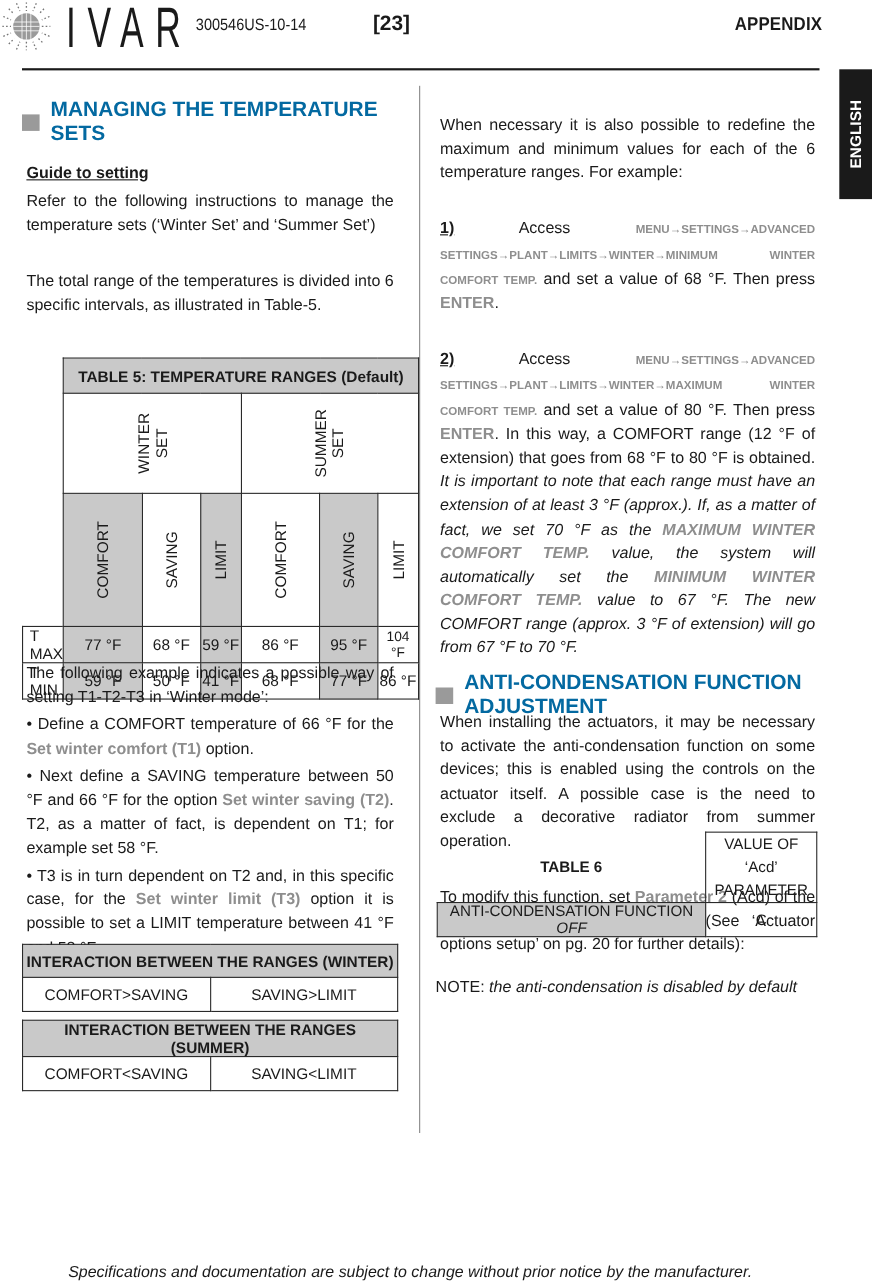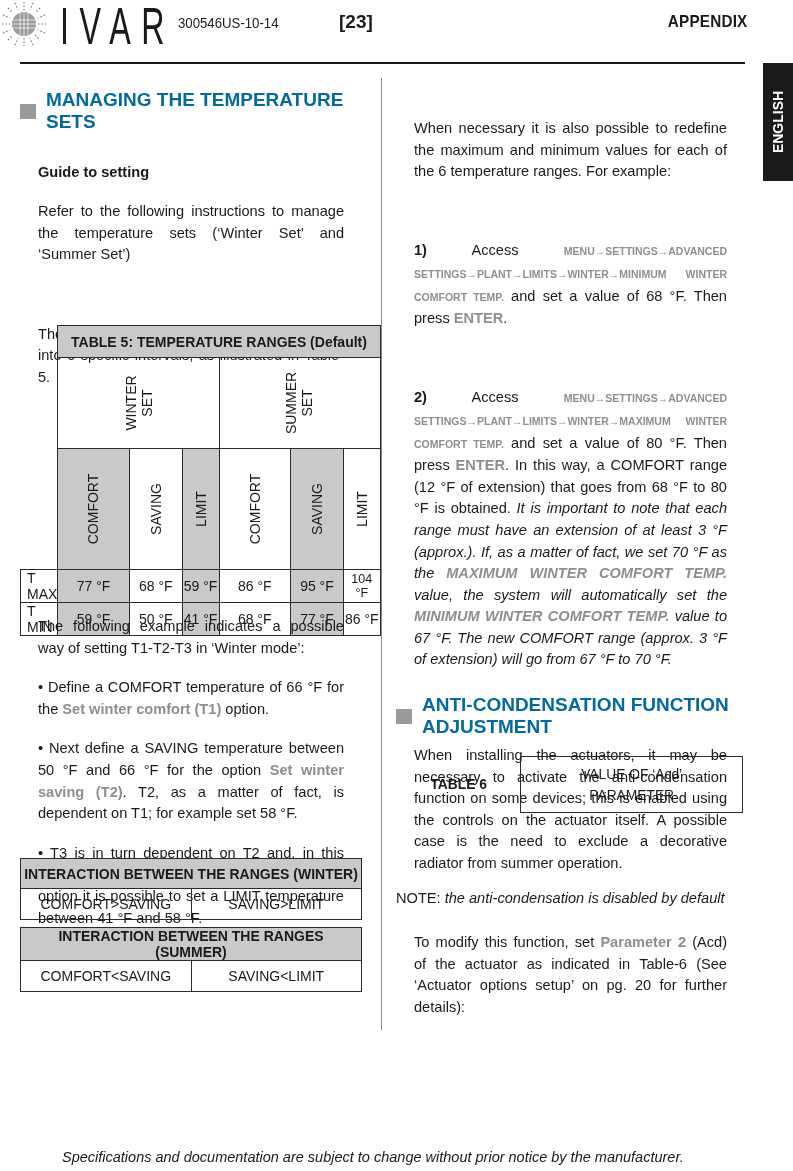--- a/index.html
+++ b/index.html
@@ -19,25 +19,25 @@
                    transform:translate(-50%,-50%) rotate(-90deg); white-space:nowrap; }
 
   #col-divider { position:absolute; left:381px; top:78px; width:1px; height:952px; background:#888; }
 
   .col { position:absolute; font-size:14.6px; line-height:21.6px; }
   #left-col { left:20px; top:100px; width:342px; }
   #right-col { left:396px; top:100px; width:349px; }
 
   .sec-head { display:flex; align-items:center; font-weight:700; color:#0369a1; font-size:19px; height:22px; }
   .sec-head .sq { width:16px; height:15px; background:#9a9a9a; margin-right:10px; flex:none; }
-  p { margin:18px; text-align:justify; }
+  p { margin:4px; text-align:justify; }
   .gap { height:21.6px; }
   .hl { color:#8e8e8e; font-weight:700; }
   .hl-sm { color:#8e8e8e; font-weight:700; font-size:10.5px; }
-  .b { font-weight:700; }
+  .b { font-weight:700;text-decoration:underline; }
   i { font-style:italic; }
 
   table { border-collapse:collapse; }
   td, th { border:1.3px solid #2a2a2a; text-align:center; font-weight:400; padding:0; }
   .grey { background:#c9c9c9; }
 
   
   #table5 { position:absolute; left:20px; top:325px; width:343px; font-size:14px; }
   #table5 .blank { border:none; background:transparent; }
   #table5 .title { height:31px; font-weight:700; }
@@ -203,18 +203,22 @@
   <div class="gap"></div>
   <p><span>To modify this function, set </span><span class="hl">Parameter 2</span><span> (Acd) of the actuator as indicated in Table-6 (See ‘Actuator options setup’ on pg. 20 for further details):</span></p>
 </div>
 
 <table id="table6">
   <tbody>
       <tr>
     <td class="t6title">TABLE 6</td>
     <td class="valhdr"><span>VALUE OF ‘Acd’</span><br><span>PARAMETER</span></td>
   </tr>
+  <tr>
+    <td class="grey"><span>ANTI-CONDENSATION FUNCTION </span><i>OFF</i></td>
+    <td>C</td>
+  </tr>
 </tbody>
   </table>
 
 <div id="note"><span>NOTE: </span><i>the anti-condensation is disabled by default</i></div>
 
 <div id="footer">Specifications and documentation are subject to change without prior notice by the manufacturer.</div>
 
 </body></html>

